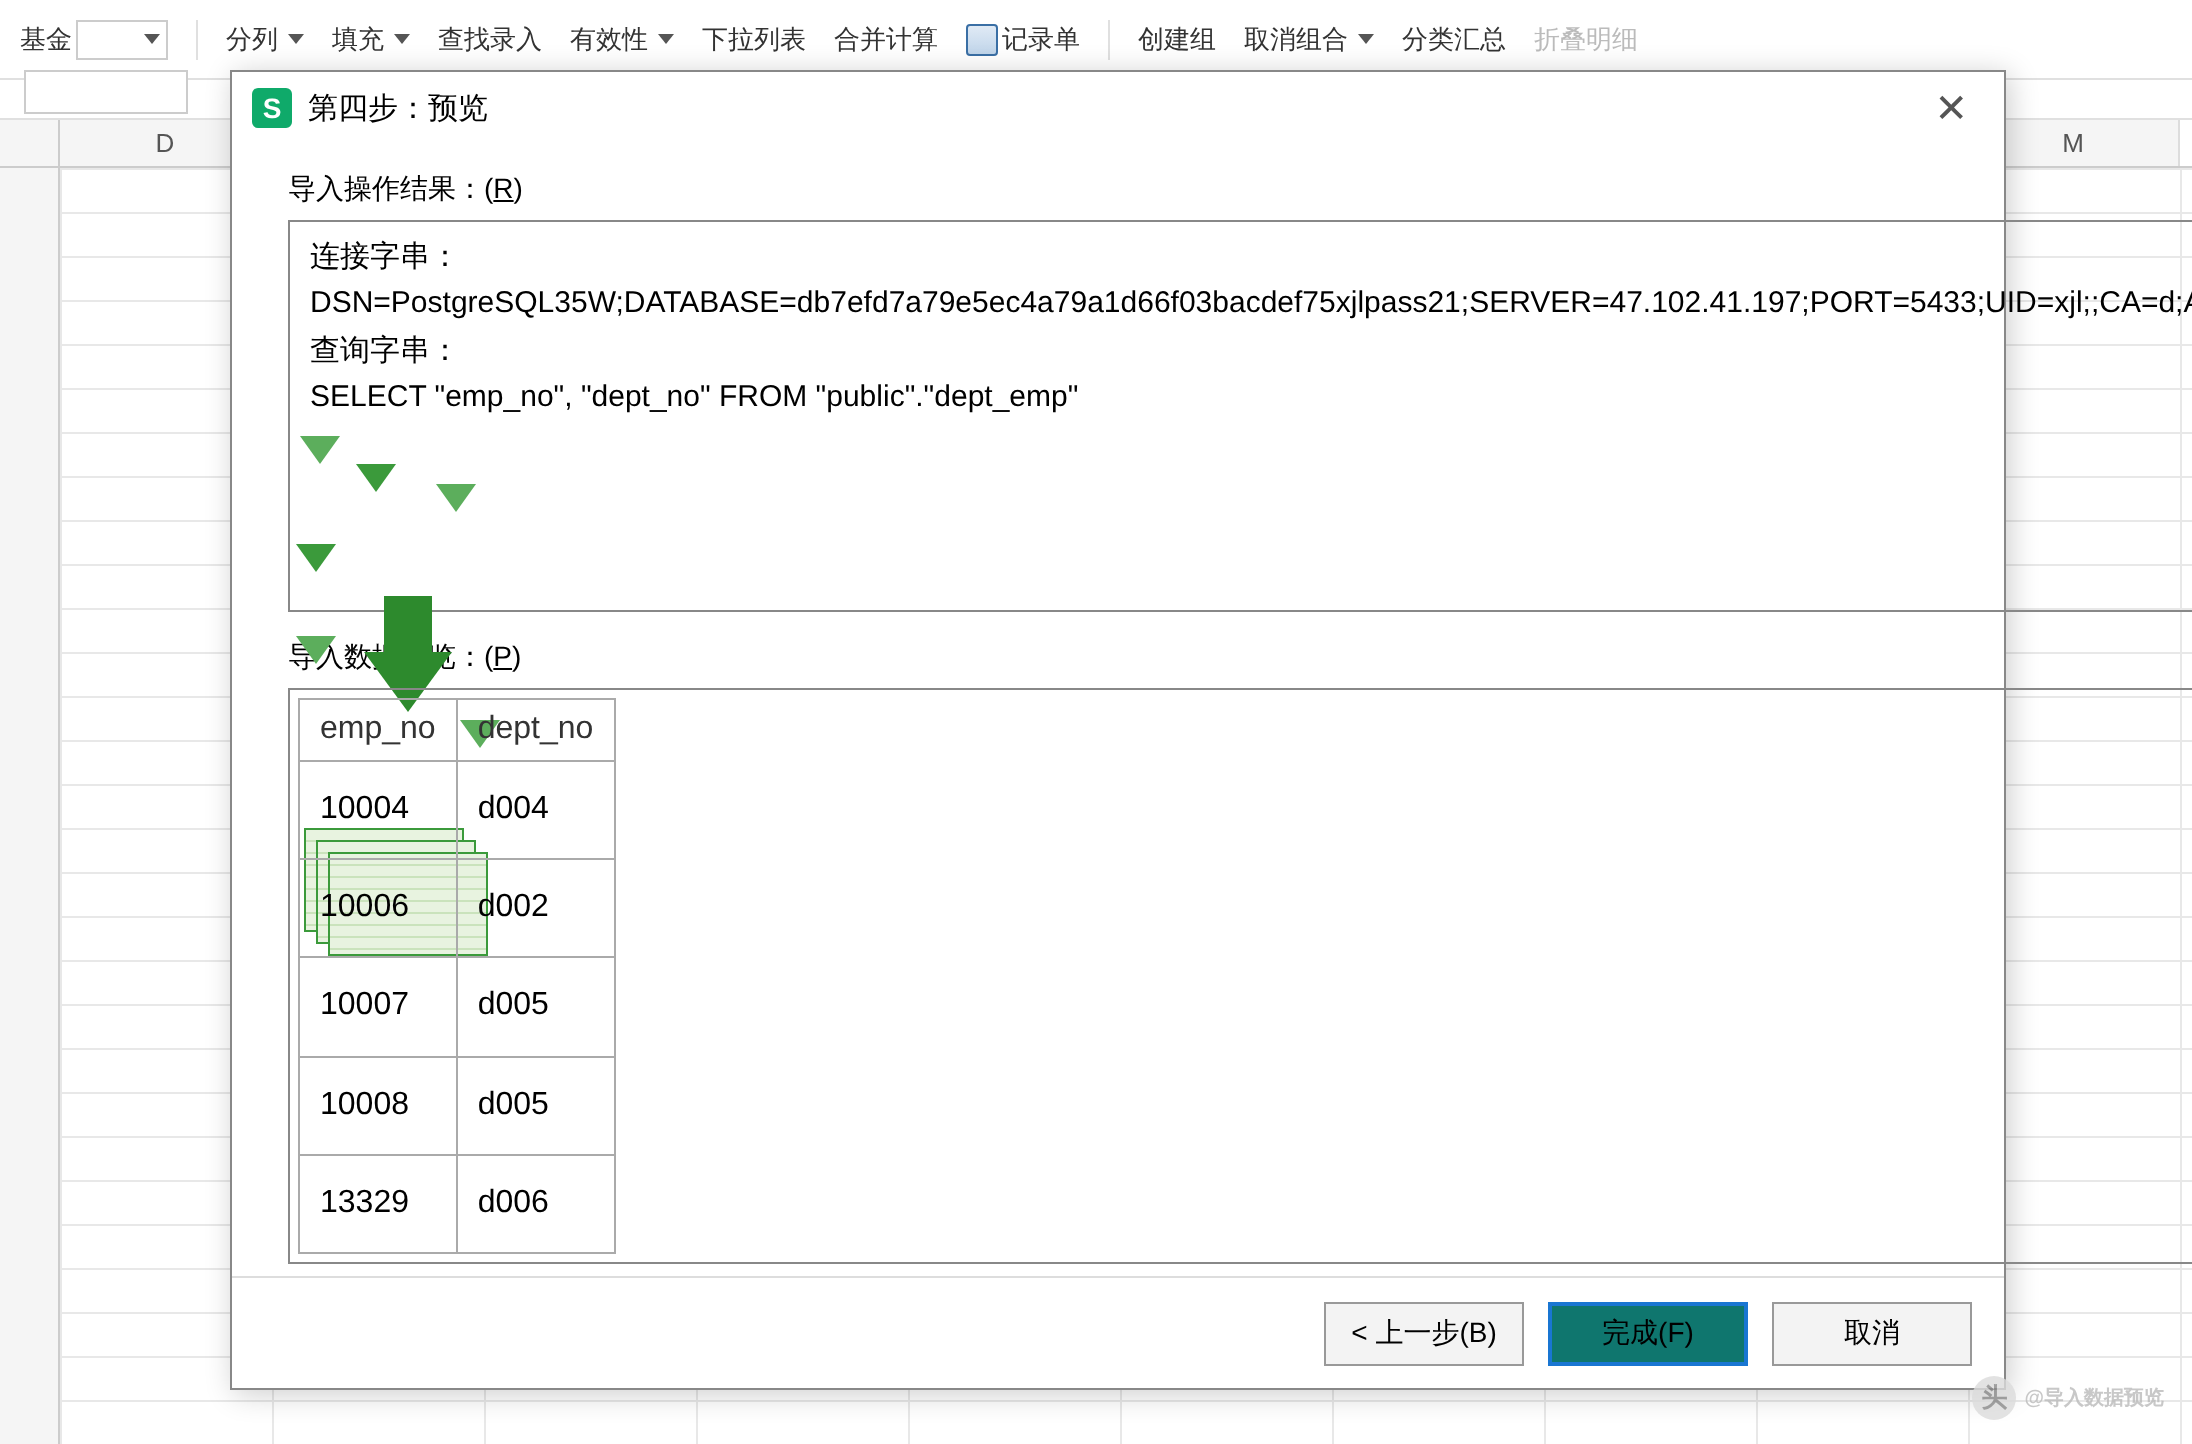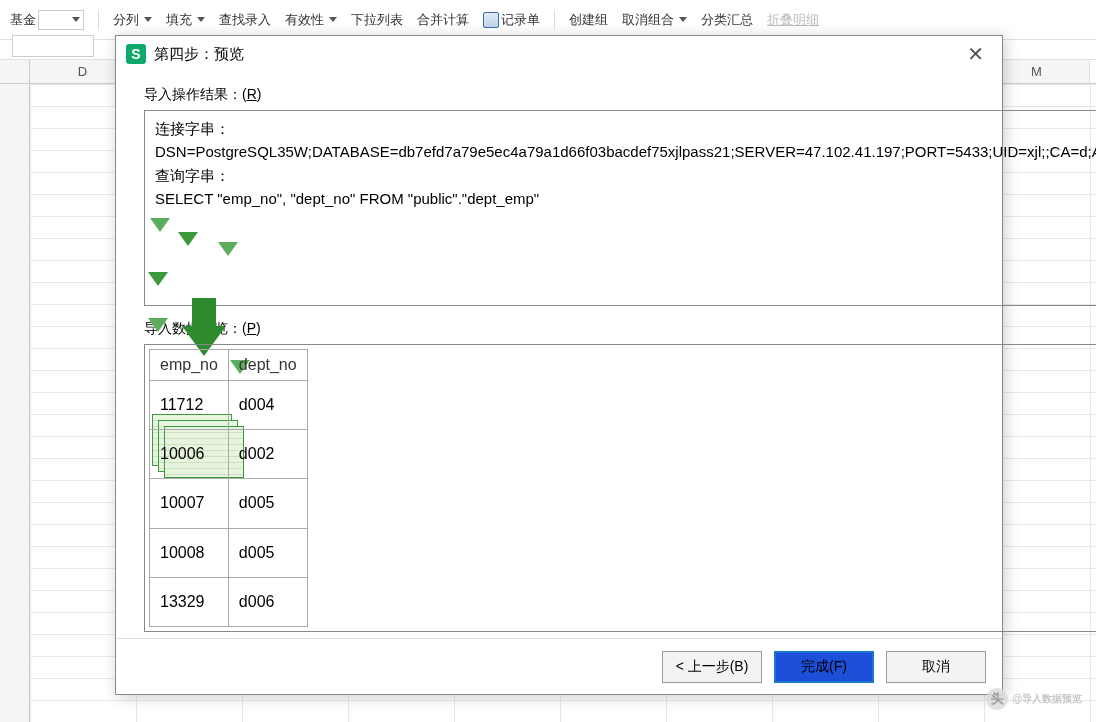--- a/index.html
+++ b/index.html
@@ -35,21 +35,21 @@
       height: 20px;
       background: #e0e0e0;
       margin: 0 6px;
     }
     .dropdown-arrow {
       border-left: 4px solid transparent;
       border-right: 4px solid transparent;
       border-top: 5px solid #555;
       margin-left: 3px;
     }
-    .toolbar .disabled { color: #bbb; text-decoration: underline; }
+    .toolbar .disabled { color: #bbb; }
     .small-box {
       width: 46px;
       height: 20px;
       border: 1px solid #ccc;
       background: #fff;
       display: flex;
       align-items: center;
       justify-content: flex-end;
       padding-right: 3px;
     }
@@ -283,21 +283,21 @@
       border: 1px solid #999;
       background: #f3f3f3;
       display: flex;
       align-items: center;
       justify-content: center;
       cursor: pointer;
       font-size: 14px;
     }
     .btn.primary {
       border: 2px solid #1976d2;
-      background: #1d4ed8;
+      background: #0f766e;
     }
 
     .watermark {
       position: absolute;
       right: 14px;
       bottom: 12px;
       font-size: 22px;
       color: #aaa;
       font-weight: bold;
       opacity: 0.8;
@@ -432,21 +432,21 @@
       <div class="preview-box">
         <table class="preview-table">
           <thead>
               <tr>
             <th>emp_no</th>
             <th>dept_no</th>
           </tr>
             </thead>
           <tbody id="preview-rows">
               <tr>
-                <td>11712</td>
+                <td>10004</td>
                 <td>d004</td>
               </tr>
               <tr>
                 <td>10006</td>
                 <td>d002</td>
               </tr>
               <tr>
                 <td>10007</td>
                 <td>d005</td>
               </tr>

